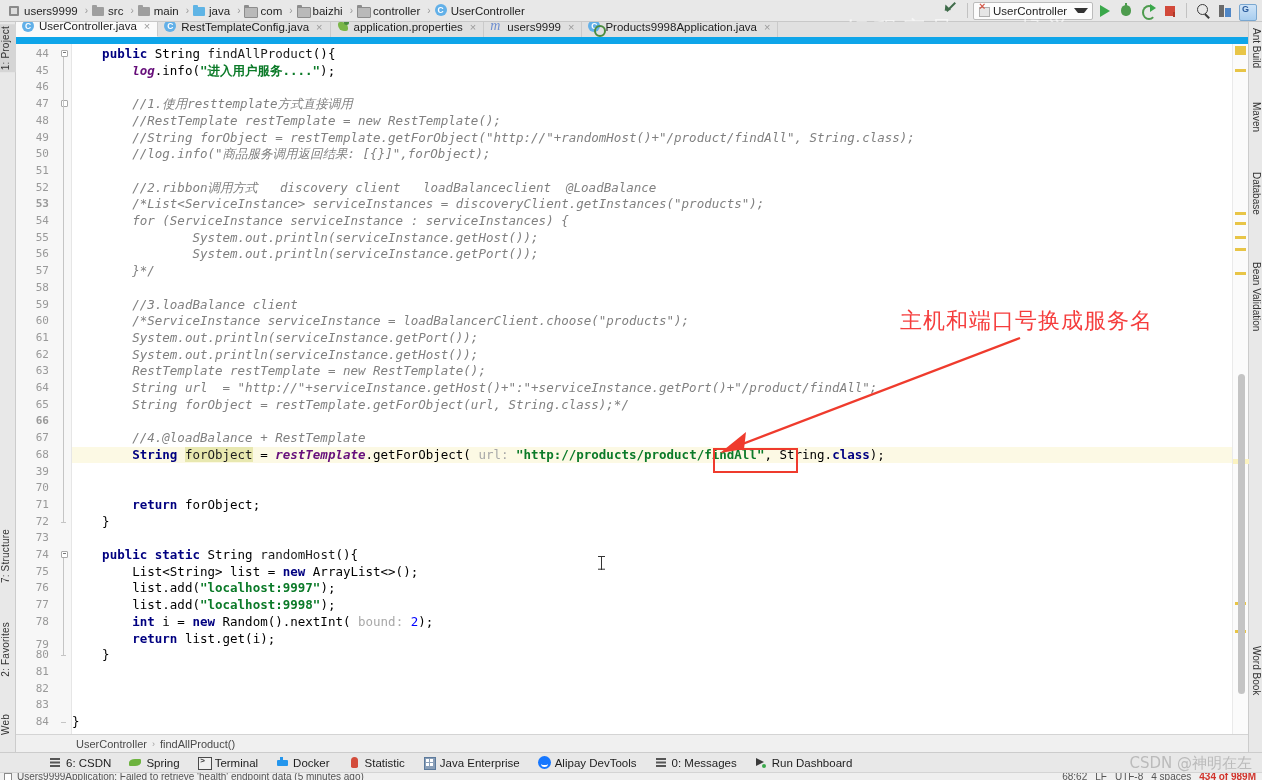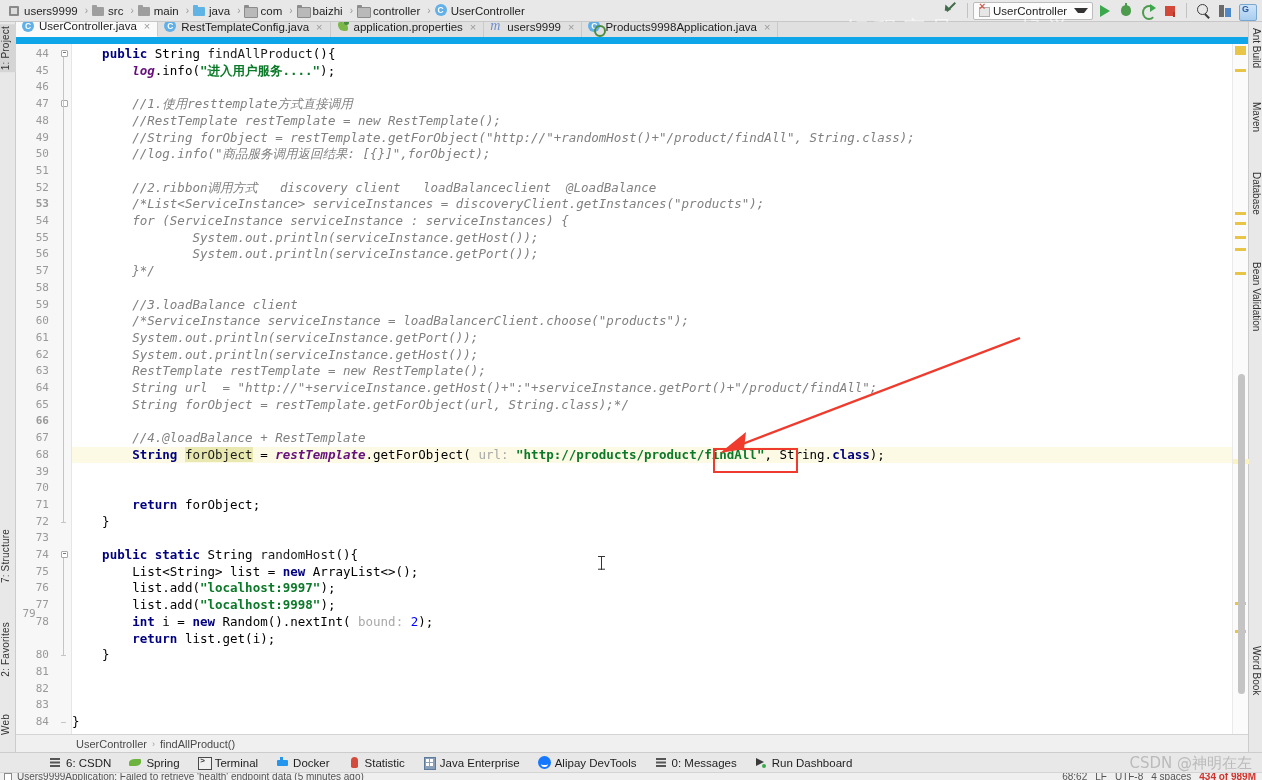--- a/index.html
+++ b/index.html
@@ -533,21 +533,21 @@
         <div class="gnum" style="top: 419.5px;">39</div>
         <div class="gnum" style="top: 436.2px;">70</div>
         <div class="gnum" style="top: 452.9px;">71</div>
         <div class="gnum" style="top: 469.6px;">72</div>
         <div class="gnum" style="top: 486.3px;">73</div>
         <div class="gnum" style="top: 503px;">74</div>
         <div class="gnum" style="top: 519.7px;">75</div>
         <div class="gnum" style="top: 536.4px;">76</div>
         <div class="gnum" style="top: 553.1px;">77</div>
         <div class="gnum" style="top: 569.8px;">78</div>
-        <div class="gnum" style="top: 562px; text-align: center;">79</div>
+        <div class="gnum" style="top: 593px;">79</div>
         <div class="gnum" style="top: 603.2px;">80</div>
         <div class="gnum" style="top: 619.9px;">81</div>
         <div class="gnum" style="top: 636.6px;">82</div>
         <div class="gnum" style="top: 653.3px;">83</div>
         <div class="gnum" style="top: 670px;">84</div>
         <div class="fold minus" style="top: 2px;"></div>
         <div class="fold " style="top: 52.1px;"></div>
         <div class="fold-end" style="top: 477.6px;"></div>
         <div class="fold minus" style="top: 503px;"></div>
         <div class="fold-end" style="top: 611.2px;"></div>
@@ -566,20 +566,21 @@
     <div class="em" style="top:178px;"></div>
     <div class="em" style="top:192px;"></div>
     <div class="em" style="top:204px;"></div>
     <div class="em" style="top:228px;"></div>
     <div class="em" style="top:415px; width:16px; left:0; background:#fbf3c0; height:5px;"></div>
     <div class="em" style="top:558px;"></div>
     <div class="em" style="top:586px;"></div>
     <div class="scroll-thumb" style="top:330px; height:320px;"></div>
   </div>
 
+  <div class="annot-text" style="left:900px; top:306px;">主机和端口号换成服务名</div>
   <div class="red-box" style="left:713px; top:448px; width:85px; height:25px;"></div>
   <svg class="annot-arrow" style="left:690px; top:320px; width:350px; height:145px;" viewBox="0 0 350 145">
     <line x1="330" y1="18" x2="42" y2="128" stroke="#ef3b2d" stroke-width="2.2"></line>
     <polygon points="30,133 56,112 54,129" fill="#ef3b2d"></polygon>
   </svg>
 
   <div class="memberbar">
     <span>UserController</span>
     <span class="mb-sep">›</span>
     <span>findAllProduct()</span>

